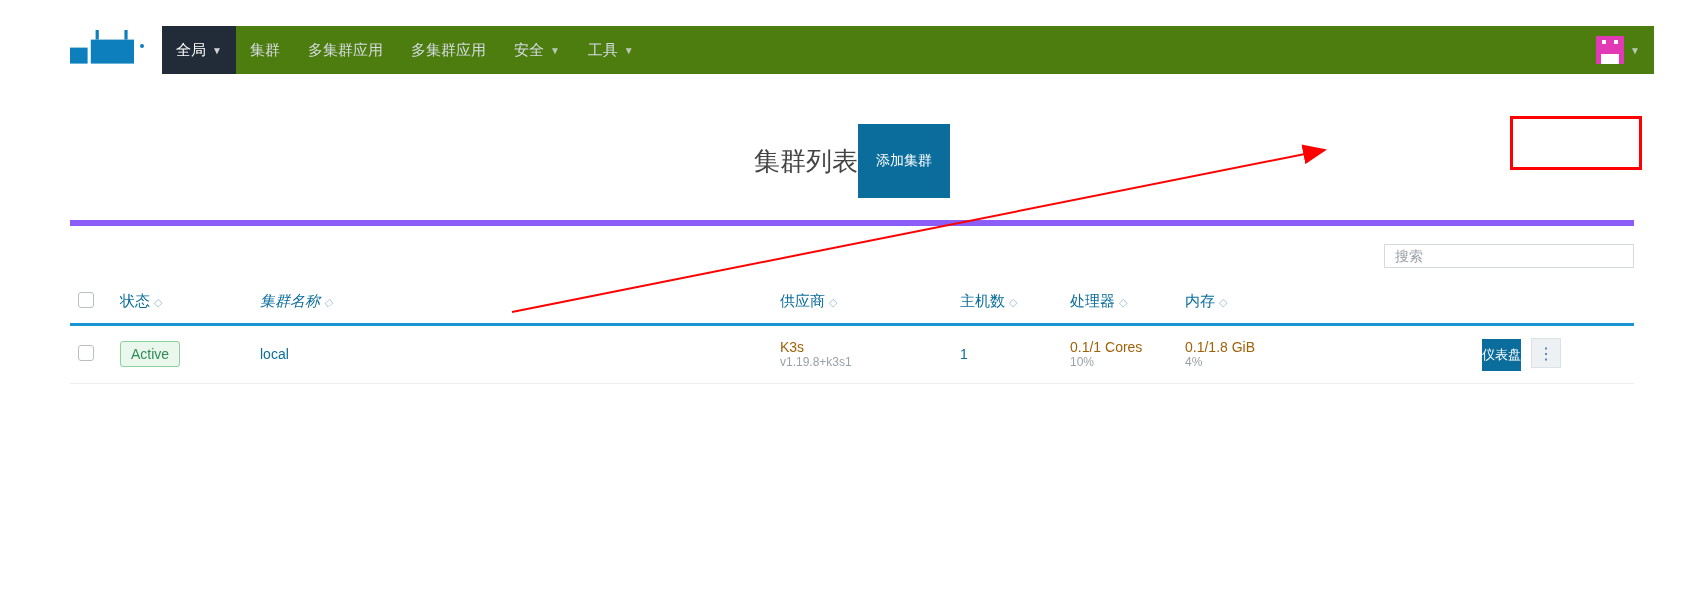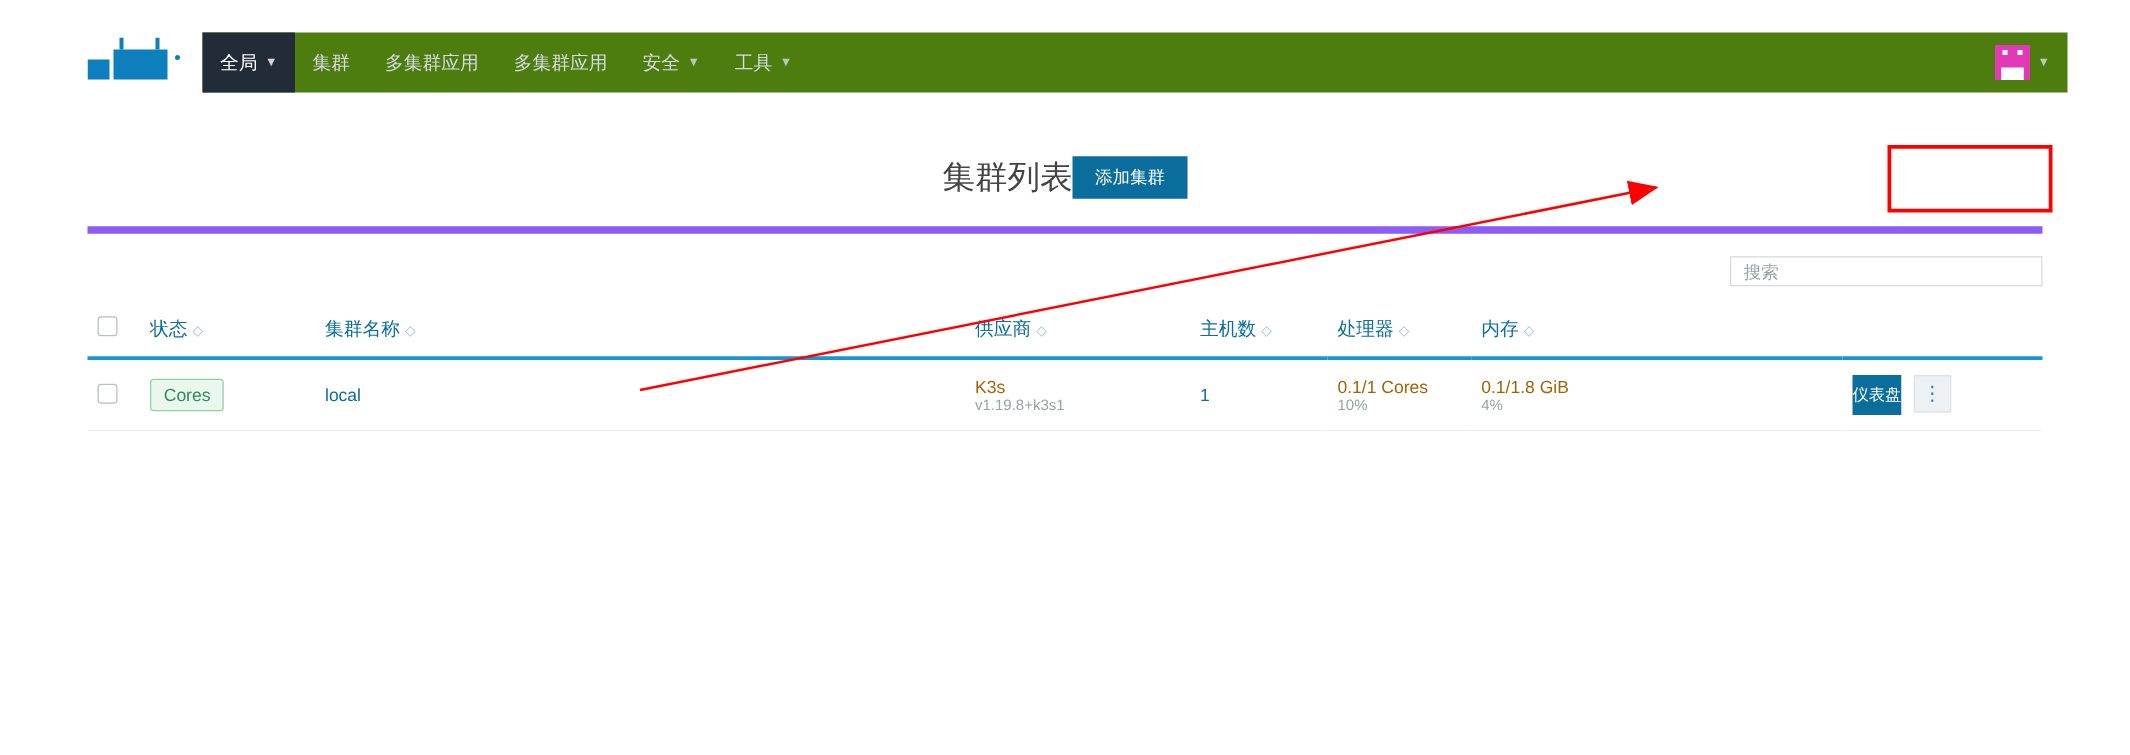--- a/index.html
+++ b/index.html
@@ -68,21 +68,21 @@
   }
   .page-title {
     font-size: 26px;
     font-weight: 400;
     color: #444;
   }
   .btn-primary {
     background: #0a6d9c;
     color: #fff;
     border: none;
-    padding: 8px 18px;
+    padding: 28px 18px;
     font-size: 14px;
     cursor: pointer;
   }
   .add-highlight {
     position: absolute;
     border: 3px solid #ff0000;
     top: 32px; right: 62px;
     width: 132px; height: 54px;
     pointer-events: none;
   }
@@ -154,21 +154,21 @@
     background: #0a6d9c; color:#fff; border:none;
     padding: 7px 0; font-size: 13px; cursor:pointer;
   }
   .btn-menu {
     background: #eef1f3; border:1px solid #dde2e6;
     width: 30px; height: 30px; margin-left:6px;
     cursor:pointer; color:#3b78b4; font-size:16px;
     display:inline-flex; align-items:center; justify-content:center;
   }
   .col-state   { width: 140px; }
-  .col-name    { width: 520px; }
+  .col-name    { width: 520px; font-style: italic; }
   .col-provider{ width: 180px; }
   .col-nodes   { width: 110px; }
   .col-cpu     { width: 115px; }
   .col-mem     { width: auto; }
   .col-actions { width: 160px; }
 </style>
 </head>
 <body>
 
 <div class="nav-wrap">
@@ -257,21 +257,21 @@
         </th>
         <th class="col-actions"></th>
       </tr>
     </thead>
     <tbody>
       <tr>
         <td class="col-chk">
           <span class="chk"></span>
         </td>
         <td>
-          <span class="badge-active">Cores</span>
+          <span class="badge-active">Active</span>
         </td>
         <td>
           <a class="link">local</a>
         </td>
         <td>
           <span class="muted">K3s</span>
           <span class="sub">v1.19.8+k3s1</span>
         </td>
         <td>
           <a class="link">1</a>

